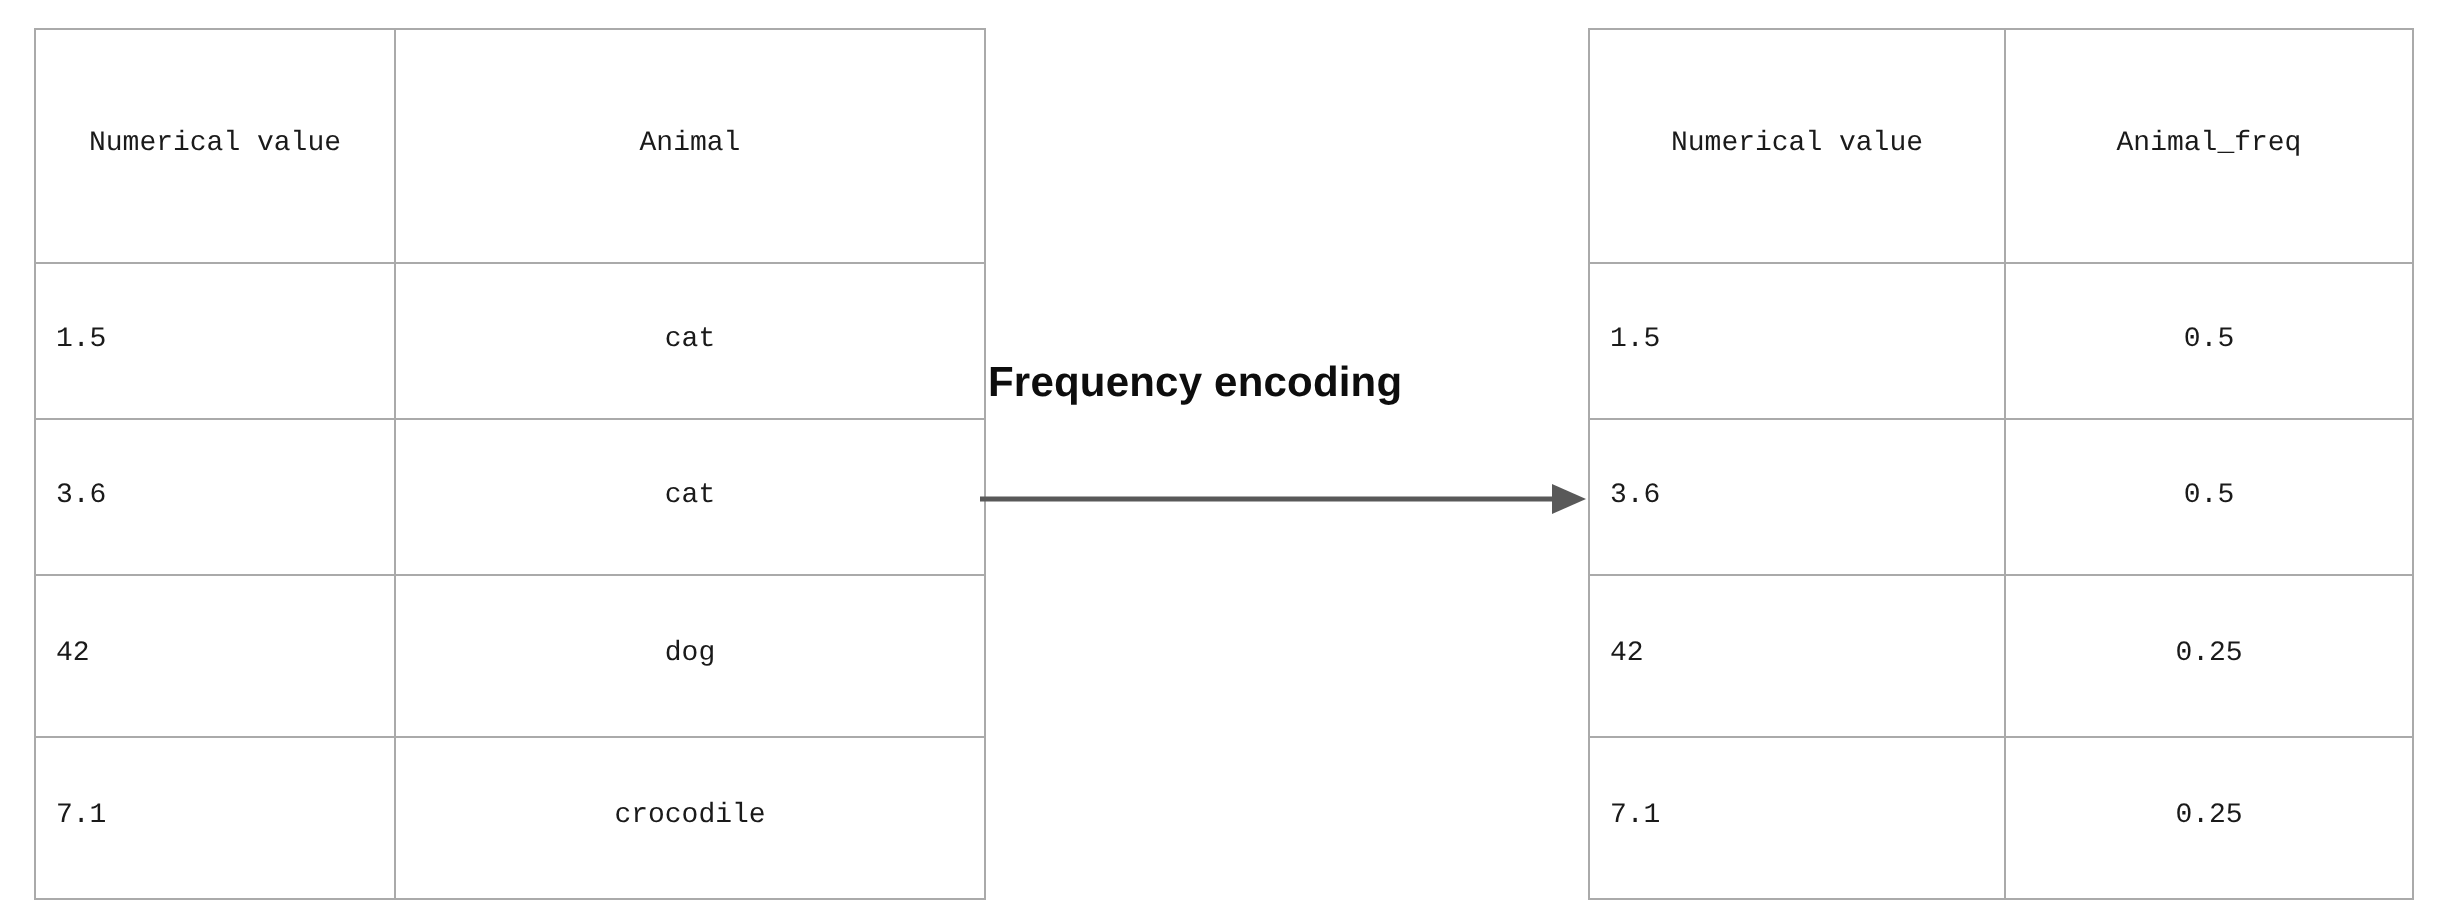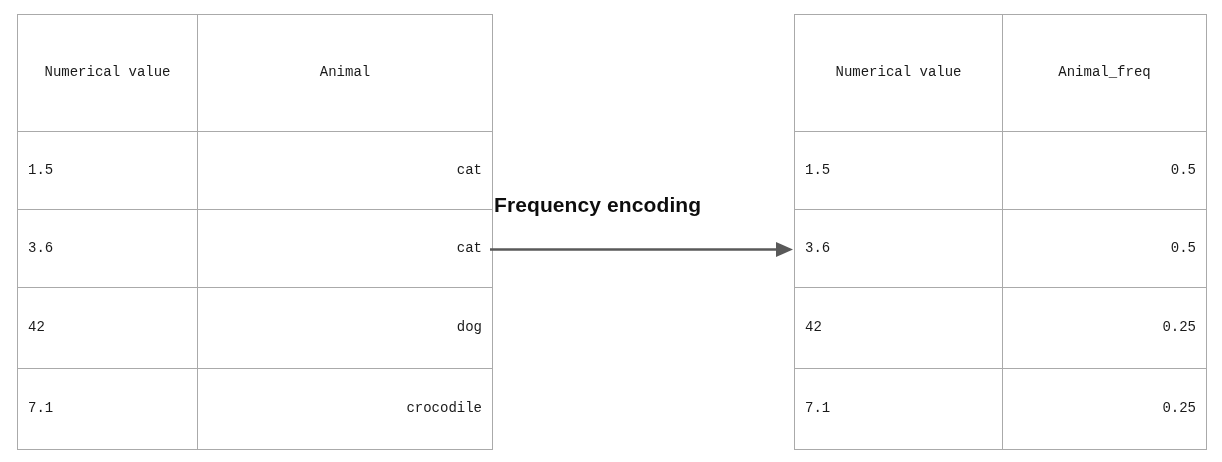--- a/index.html
+++ b/index.html
@@ -36,21 +36,21 @@
     line-height: 1.22;
     color: #1a1a1a;
     padding: 0 10px;
     vertical-align: middle;
     font-family: Liberation Mono, monospace;
   }
   .data-table th {
     text-align: center;
   }
   .cell-center { }
-  .cell-left   { text-align: right; padding-left: 12px; }
+  .cell-left   { text-align: center; padding-left: 12px; }
 
   
   #table-source {
     left: 17px;
     top: 14px;
     width: 475px;
   }
   #table-source .col-num  { width: 180px; }
   #table-source .col-anim { width: 295px; }
   #table-source thead th { height: 116px; }
@@ -75,21 +75,21 @@
   #transform-arrow {
     position: absolute;
     left: 488px;
     top: 238px;
     width: 310px;
     height: 24px;
   }
   #transform-label {
     position: absolute;
     left: 494px;
-    top: 193px;
+    top: 180px;
     width: 300px;
     font-size: 21px;
     font-weight: bold;
     color: #0d0d0d;
     white-space: nowrap;
     letter-spacing: 0.1px;
   }
 </style>
 </head>
 <body>

